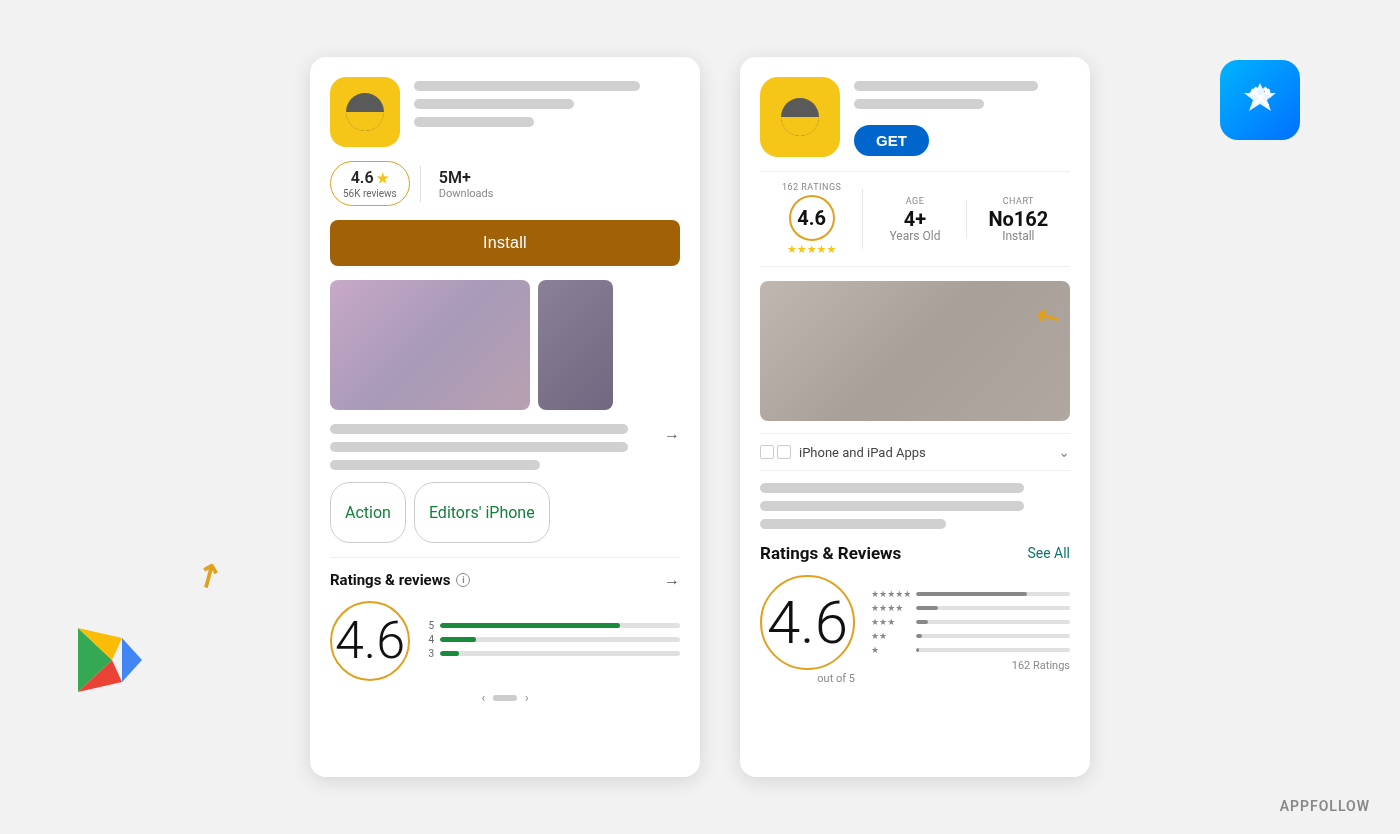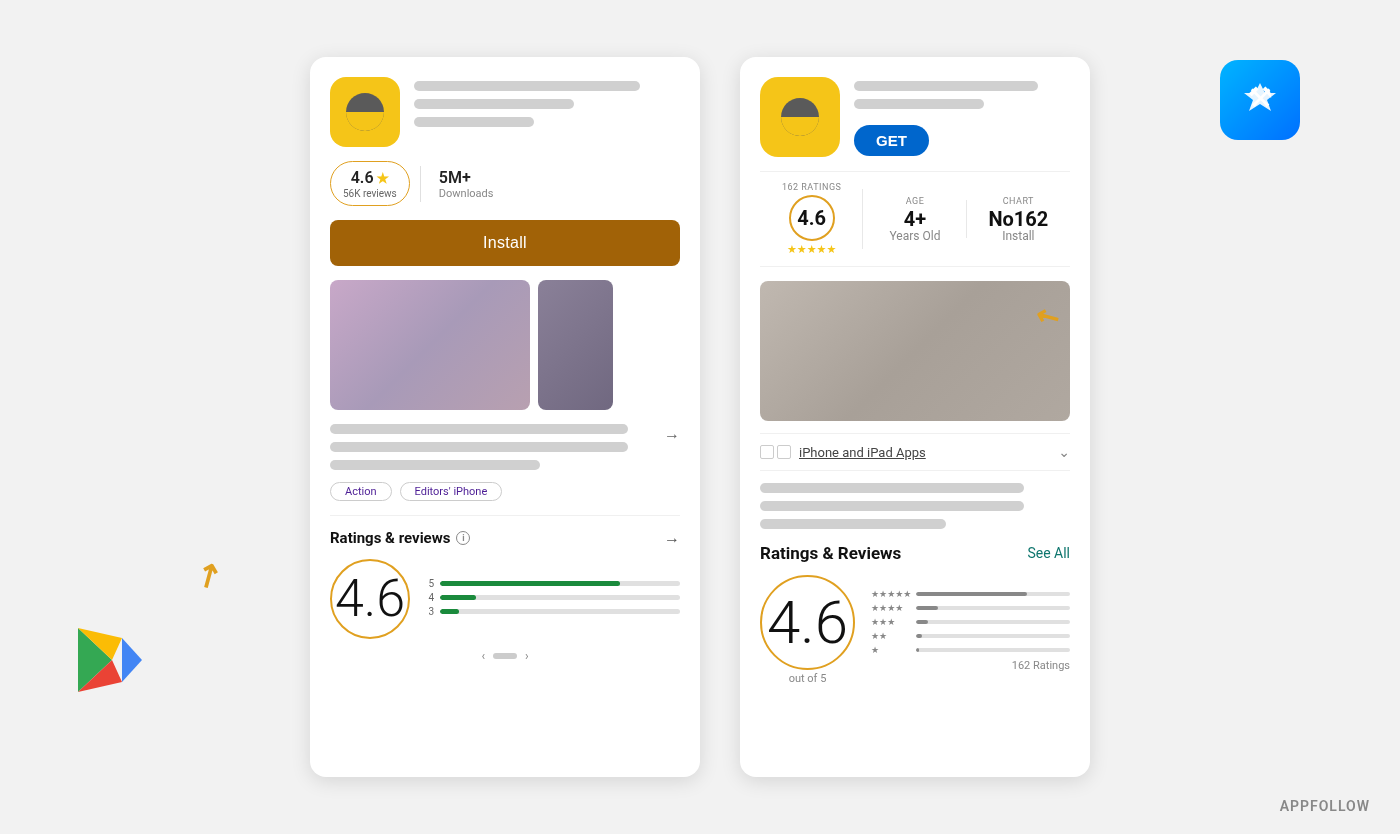--- a/index.html
+++ b/index.html
@@ -205,23 +205,23 @@
     
     .tags-row {
       display: flex;
       gap: 8px;
       margin-bottom: 14px;
     }
 
     .tag {
       border: 1px solid #ccc;
       border-radius: 20px;
-      padding: 2px 14px;
-      font-size: 11px;
-      color: #4c1d95;
+      padding: 20px 14px;
+      font-size: 16px;
+      color: #15803d;
     }
 
     
     .ratings-section {
       border-top: 1px solid #f0f0f0;
       padding-top: 12px;
     }
 
     .ratings-header {
       display: flex;
@@ -475,21 +475,20 @@
       width: 14px;
       height: 14px;
       border: 1.5px solid #ccc;
       border-radius: 2px;
     }
 
     .ios-compat-text {
       flex: 1;
       font-size: 13px;
       color: #444;
-      text-decoration: underline;
     }
 
     .ios-compat-chevron {
       color: #888;
       font-size: 14px;
     }
 
     
     .ios-desc {
       margin-bottom: 14px;
@@ -537,20 +536,21 @@
       height: 95px;
       display: flex;
       align-items: center;
       justify-content: center;
       margin: 0 auto 2px;
     }
 
     .ios-out-of {
       font-size: 11px;
       color: #888;
+      text-align: right;
     }
 
     .ios-bars-block {
       flex: 1;
     }
 
     .ios-bar-row {
       display: flex;
       align-items: center;
       gap: 5px;

